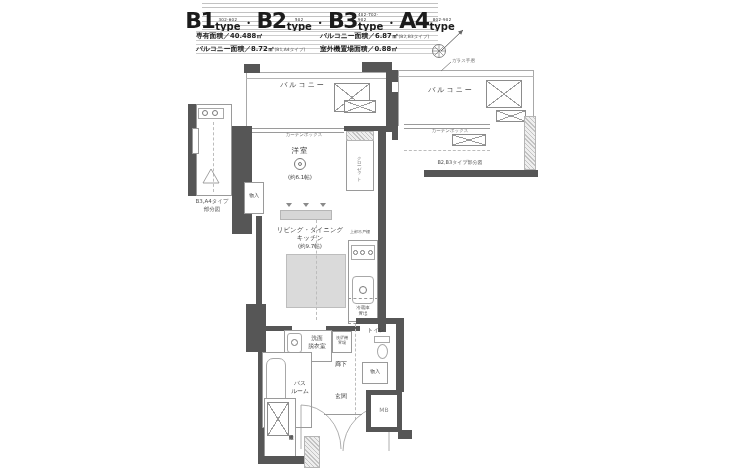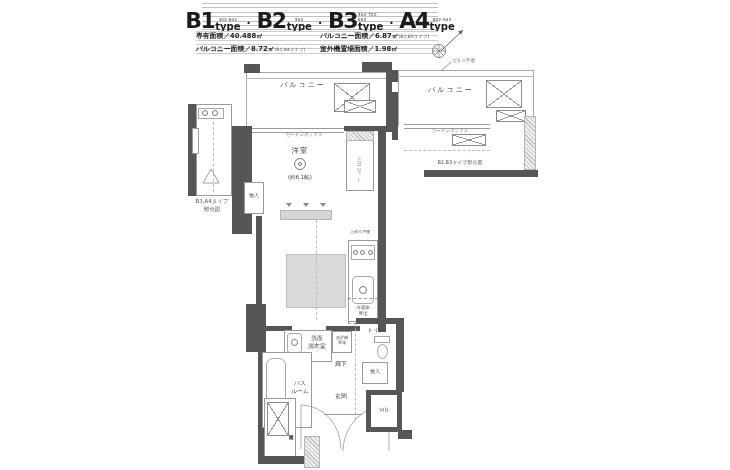--- a/index.html
+++ b/index.html
@@ -78,21 +78,21 @@
     </span>
   </div>
 
   <div class="specs">
     <div class="spec-row">
       <span class="spec left">専有面積／40.488㎡</span>
       <span class="spec"><span>バルコニー面積／6.87㎡</span><span class="note">(B2,B3タイプ)</span></span>
     </div>
     <div class="spec-row">
       <span class="spec left"><span>バルコニー面積／8.72㎡</span><span class="note">(B1,A4タイプ)</span></span>
-      <span class="spec">室外機置場面積／1.98㎡</span>
+      <span class="spec">室外機置場面積／0.88㎡</span>
     </div>
   </div>
 
   <svg class="a" style="left:428px;top:26px" width="40" height="34">
     <line x1="13" y1="25" x2="35" y2="4" stroke="#666" stroke-width="1"></line>
     <path d="M35,4 l-5,1.5 3.2,3.2 z" fill="#666"></path>
     <circle cx="11" cy="25" r="6.5" fill="none" stroke="#666" stroke-width="0.8"></circle>
     <line x1="11" y1="18.5" x2="11" y2="31.5" stroke="#666" stroke-width="0.6"></line>
     <line x1="4.5" y1="25" x2="17.5" y2="25" stroke="#666" stroke-width="0.6"></line>
     <line x1="6.5" y1="20.5" x2="15.5" y2="29.5" stroke="#666" stroke-width="0.6"></line>
@@ -139,20 +139,25 @@
   <div class="lbl vt" style="left:356px;top:144px;height:44px;font-size:4.5px;color:#666">クローゼット</div>
   <div class="rm" style="left:244px;top:182px;width:20px;height:32px"></div>
   <div class="lbl" style="left:244px;top:192px;width:20px;font-size:5px">物入</div>
 
   <div class="a" style="left:280px;top:210px;width:52px;height:10px;background:#d6d6d6;border:1px solid #b5b5b5;box-sizing:border-box"></div>
   <div class="tri" style="left:286px;top:203px"></div>
   <div class="tri" style="left:303px;top:203px"></div>
   <div class="tri" style="left:320px;top:203px"></div>
 
   <div class="w" style="left:256px;top:216px;width:6px;height:116px"></div>
+  <div class="lbl" style="left:262px;top:226px;width:96px;font-size:6.5px">
+    <div>リビング・ダイニング</div>
+    <div>キッチン</div>
+    <div style="font-size:5.5px">(約9.7帖)</div>
+  </div>
   <div class="a" style="left:286px;top:254px;width:60px;height:54px;background:#dadada;border:1px solid #bdbdbd;box-sizing:border-box"></div>
   <div class="dashv" style="left:316px;top:220px;height:100px"></div>
 
   <div class="lbl" style="left:336px;top:229px;width:48px;font-size:4px;color:#555">上部吊戸棚</div>
   <div class="rm" style="left:348px;top:240px;width:30px;height:82px"></div>
   <div class="ol" style="left:351px;top:245px;width:24px;height:15px;display:flex;align-items:center;justify-content:space-around">
     <span class="circ" style="width:5px;height:5px;display:inline-block"></span>
     <span class="circ" style="width:5px;height:5px;display:inline-block"></span>
     <span class="circ" style="width:5px;height:5px;display:inline-block"></span>
   </div>

